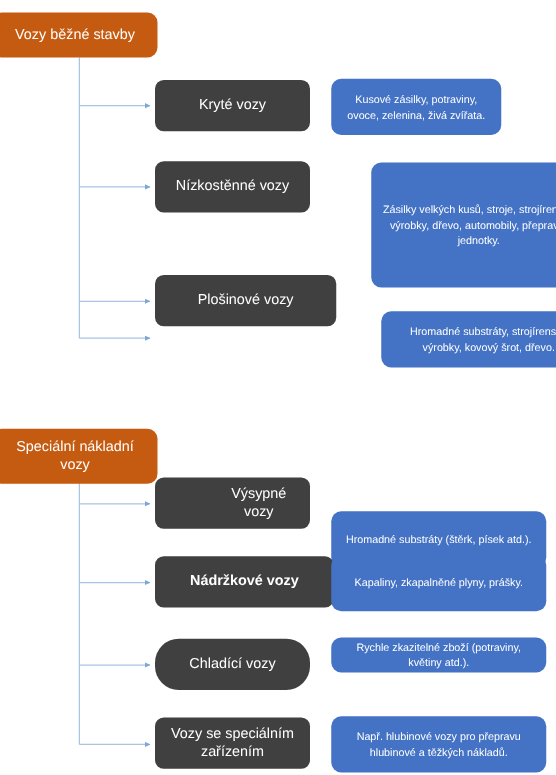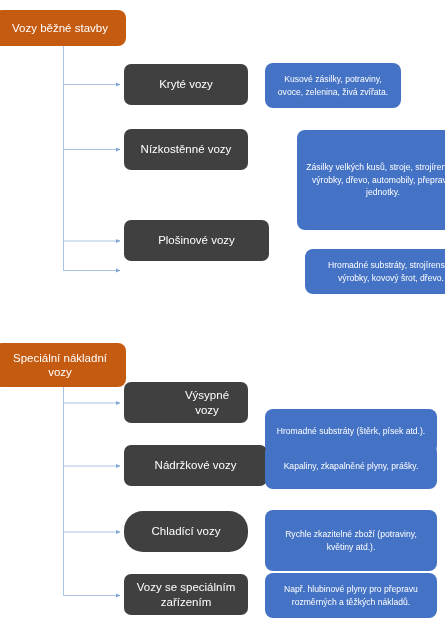--- a/index.html
+++ b/index.html
@@ -94,25 +94,25 @@
 
 
   <div class="node desc-node" style="left:265px; top:249px; width:172px; height:45px;margin-left:40px;">Hromadné substráty, strojírenské výrobky, kovový šrot, dřevo.</div>
 
   <div class="node parent-node" style="left:-6px; top:343px; width:132px; height:44px;">Speciální nákladní vozy</div>
 
   <div class="node cat-node" style="left:124px; top:382px; width:124px; height:41px;padding-left:48px;">Výsypné vozy</div>
 
   <div class="node desc-node" style="left:265px; top:381px; width:172px; height:45px;margin-top:28px;">Hromadné substráty (štěrk, písek atd.).</div>
 
-  <div class="node cat-node" style="left:124px; top:445px; width:143px; height:41px;">Nádržkové vozy</div>
+  <div class="node cat-node" style="left:124px; top:445px; width:143px; height:41px;font-weight:bold;">Nádržkové vozy</div>
 
   <div class="node desc-node" style="left:265px; top:444px; width:172px; height:45px;">Kapaliny, zkapalněné plyny, prášky.</div>
 
   <div class="node cat-node" style="left:124px; top:511px; width:124px; height:41px;border-radius:19px;">Chladící vozy</div>
 
-  <div class="node desc-node" style="left:265px; top:510px; width:172px; height:61px;">Rychle zkazitelné zboží (potraviny, květiny atd.).</div>
+  <div class="node desc-node" style="left:265px; top:510px; width:172px; height:28px;">Rychle zkazitelné zboží (potraviny, květiny atd.).</div>
 
   <div class="node cat-node" style="left:124px; top:574px; width:124px; height:41px;">Vozy se speciálním zařízením</div>
 
-  <div class="node desc-node" style="left:265px; top:573px; width:172px; height:45px;">Např. hlubinové plyny pro přepravu rozměrných a těžkých nákladů.</div>
+  <div class="node desc-node" style="left:265px; top:573px; width:172px; height:45px;">Např. hlubinové vozy pro přepravu hlubinové a těžkých nákladů.</div>
 
 </div>
 
 </body></html>

